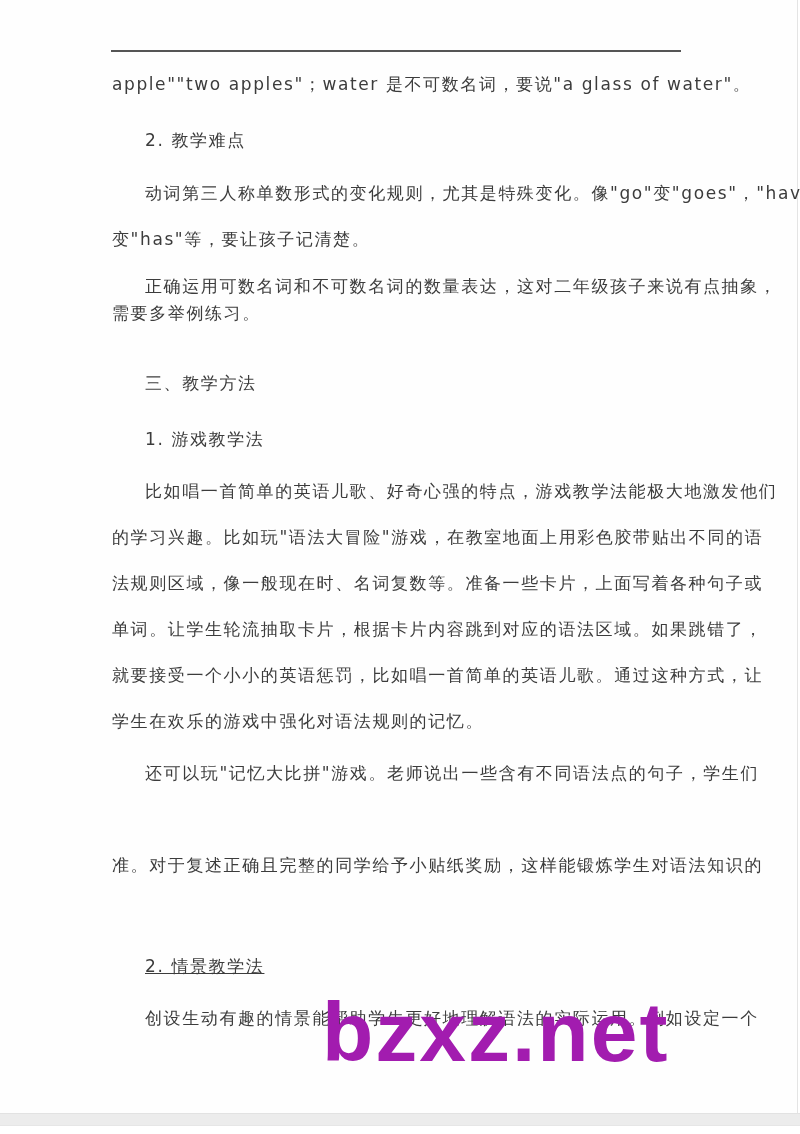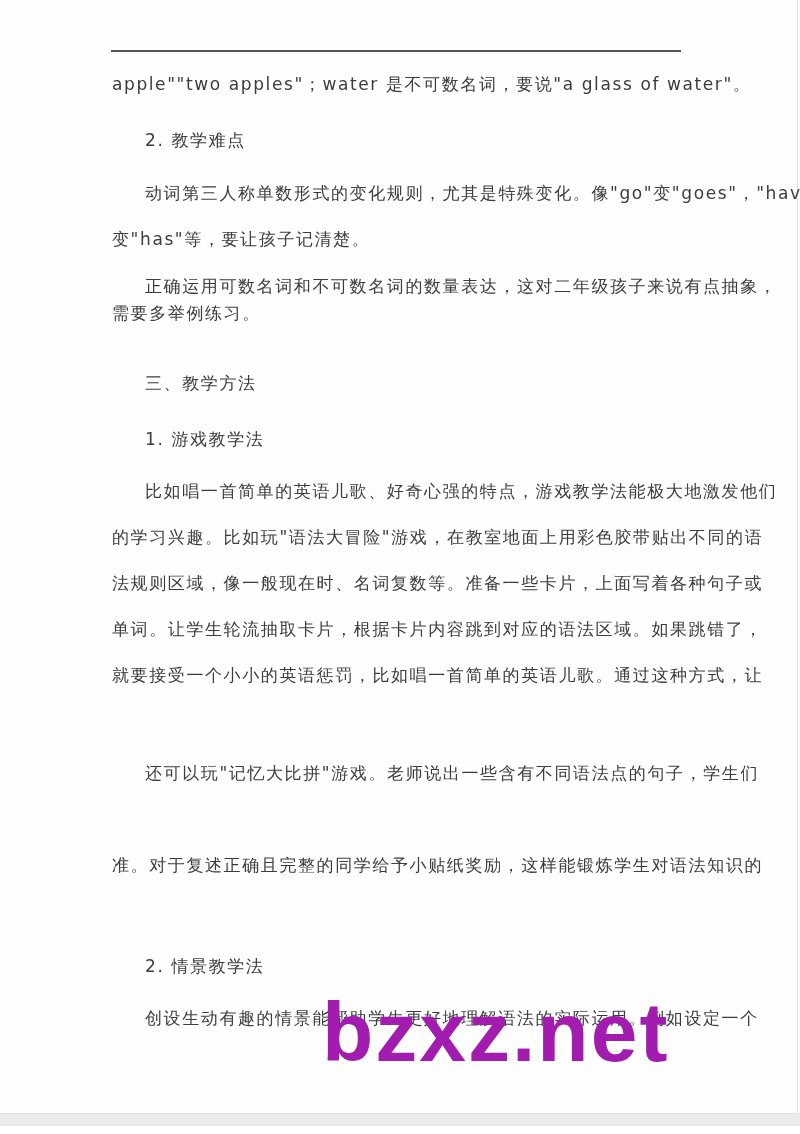--- a/index.html
+++ b/index.html
@@ -84,24 +84,25 @@
 
   <div class="line indent" style="top:373px;">三、教学方法</div>
 
   <div class="line indent" style="top:429px;">1. 游戏教学法</div>
 
   <div class="line indent" style="top:481px;">比如唱一首简单的英语儿歌、好奇心强的特点，游戏教学法能极大地激发他们</div>
   <div class="line" style="top:527px;">的学习兴趣。比如玩"语法大冒险"游戏，在教室地面上用彩色胶带贴出不同的语</div>
   <div class="line" style="top:573px;">法规则区域，像一般现在时、名词复数等。准备一些卡片，上面写着各种句子或</div>
   <div class="line" style="top:665px;">就要接受一个小小的英语惩罚，比如唱一首简单的英语儿歌。通过这种方式，让</div>
   <div class="line" style="top:619px;">单词。让学生轮流抽取卡片，根据卡片内容跳到对应的语法区域。如果跳错了，</div>
+  <div class="line" style="top:711px;">学生在欢乐的游戏中强化对语法规则的记忆。</div>
 
   <div class="line indent" style="top:763px;">还可以玩"记忆大比拼"游戏。老师说出一些含有不同语法点的句子，学生们</div>
   <div class="line" style="top:855px;">准。对于复述正确且完整的同学给予小贴纸奖励，这样能锻炼学生对语法知识的</div>
 
-  <div class="line indent" style="top:956px;">2. 情景教学法</div>
+  <div class="line indent" style="top:956px;text-decoration:underline;">2. 情景教学法</div>
 
   <div class="line indent" style="top:1008px;">创设生动有趣的情景能帮助学生更好地理解语法的实际运用。例如设定一个</div>
 
   <div class="watermark">bzxz.net</div>
 </div>
 
 <div class="bottom-band"></div>
 
 </body></html>

